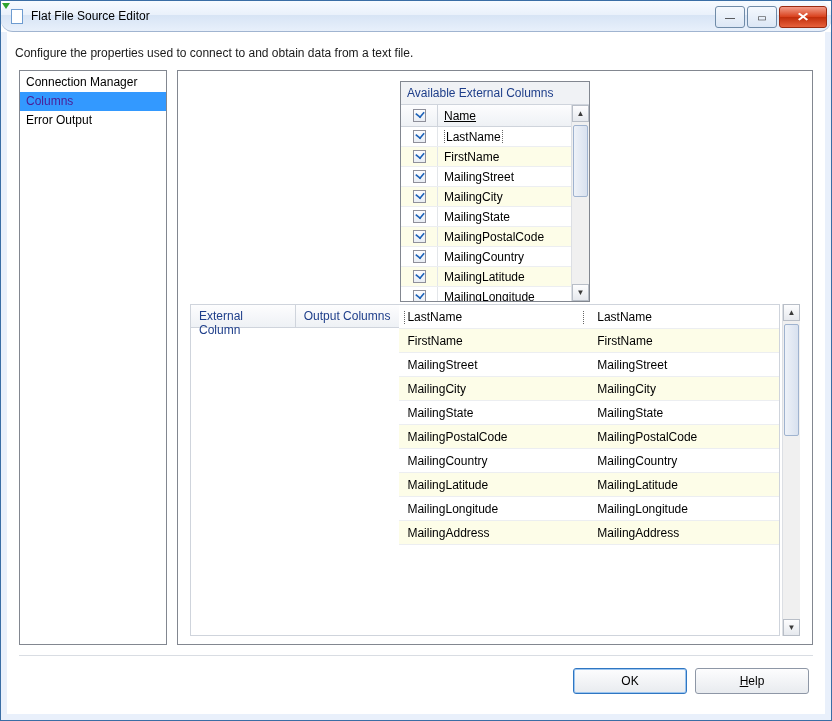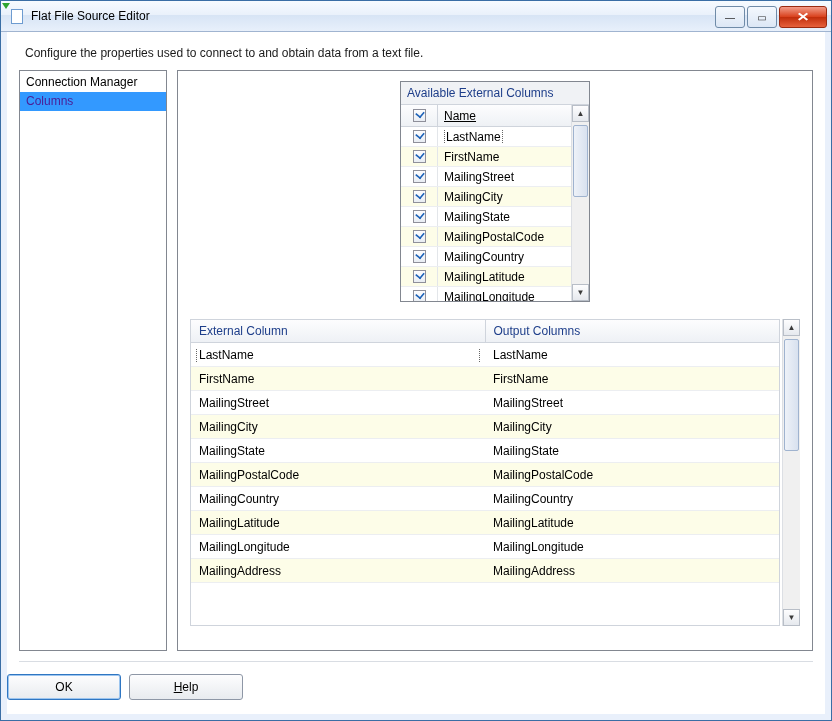--- a/index.html
+++ b/index.html
@@ -1,64 +1,64 @@
 <!DOCTYPE html>
 <html><head>
 <meta charset="utf-8">
 <style>
 html,body{margin:0;padding:0;font-family:"Segoe UI",Tahoma,sans-serif;font-size:12px;color:#000;background:#fff;}
 .window{width:832px;height:721px;background:#fff;border:1px solid #3a6ea5;box-sizing:border-box;display:flex;flex-direction:column;position:relative;}
-.titlebar{height:30px;background:linear-gradient(to bottom,#f7fbff 0%,#eaf1fb 45%,#d7e4f5 46%,#e8f0fb 100%);display:flex;align-items:center;border-bottom:1px solid #a0b4d0;}
+.titlebar{height:30px;background:linear-gradient(to bottom,#f7fbff 0%,#eaf1fb 45%,#d7e4f5 46%,#e8f0fb 100%);display:flex;align-items:center;border-bottom:1px solid #a0b4d0;border-radius:12px;}
 .titlebar .icon{width:16px;height:16px;margin:0 6px 0 8px;display:inline-block;}
 .titlebar .title{flex:1;font-size:12px;color:#000;}
 .winbtns{display:flex;height:20px;margin-right:4px;gap:2px;}
 .winbtn{width:28px;height:20px;border:1px solid #6f8ba8;border-radius:3px;background:linear-gradient(to bottom,#f4f8fd,#dce7f5);display:flex;align-items:center;justify-content:center;font-family:Arial,sans-serif;font-size:10px;color:#2b2b2b;}
 .winbtn.close{width:46px;background:linear-gradient(to bottom,#f29d8a,#d9431f 48%,#c12e0c 52%,#e7613c);border-color:#9a2a10;color:#fff;font-weight:bold;font-size:12px;}
 .winbtn.close .x{transform:scaleX(1.3);}
 .body{flex:1;display:flex;flex-direction:column;padding:0;box-sizing:border-box;background:#fff;border-left:6px solid #e9f0fb;border-right:6px solid #e9f0fb;border-bottom:6px solid #e9f0fb;}
-.instr{padding:14px 18px 10px 18px;color:#1a1a1a;}
+.instr{padding:14px 18px 10px 8px;color:#1a1a1a;}
 .main{flex:1;display:flex;gap:10px;padding:0 12px 0 12px;}
 .sidebar{width:148px;border:1px solid #828790;box-sizing:border-box;background:#fff;padding:2px 0;}
 .sidebar .item{padding:2px 6px 3px 6px;cursor:default;}
 .sidebar .item.sel{background:#3399ff;color:#4c1d95;}
-.content{flex:1;border:1px solid #828790;box-sizing:border-box;padding:10px 12px 24px 12px;display:flex;flex-direction:column;gap:17px;overflow:hidden;}
+.content{flex:1;border:1px solid #828790;box-sizing:border-box;padding:10px 12px 8px 12px;display:flex;flex-direction:column;gap:2px;overflow:hidden;}
 .avail-wrap{align-self:center;width:188px;border:1px solid #828790;background:#fff;display:flex;flex-direction:column;}
 .avail-title{padding:4px 6px 4px 6px;color:#1e3e8a;background:#f0f2f5;border-bottom:1px solid #cfd4dc;}
 .avail-body{display:flex;height:196px;}
 .avail-list{flex:1;overflow:hidden;}
 .avail-row{display:flex;align-items:center;height:19px;border-bottom:1px solid #eceef1;}
 .avail-row.alt{background:#fdfde8;}
 .avail-row .cbcell{width:36px;display:flex;align-items:center;justify-content:center;border-right:1px solid #e3e6ea;height:100%;}
 .avail-row .txt{padding-left:6px;flex:1;white-space:nowrap;overflow:hidden;text-overflow:ellipsis;}
 .avail-row.focus .focuswrap{border:1px dotted #666;padding:0 1px;}
 .avail-header-row{display:flex;height:21px;align-items:center;background:linear-gradient(to bottom,#fdfdfe,#eef1f5);border-bottom:1px solid #cfd4dc;text-decoration:underline;}
 .avail-header-row .cbcell{width:36px;display:flex;align-items:center;justify-content:center;border-right:1px solid #cfd4dc;height:100%;}
 .avail-header-row .txt{padding-left:6px;flex:1;}
 .vscroll{width:17px;background:#f0f0f0;border-left:1px solid #dcdfe4;position:relative;}
 .vscroll .arr{height:17px;background:linear-gradient(to bottom,#fdfdfe,#e6e9ee);border:1px solid #b8bec7;box-sizing:border-box;display:flex;align-items:center;justify-content:center;font-size:8px;color:#3a3a3a;}
 .vscroll .arr.down{position:absolute;bottom:0;left:0;right:0;}
 .vscroll .thumb{position:absolute;left:1px;right:1px;background:linear-gradient(to right,#eef2f8,#d8e1ef);border:1px solid #9fb3cf;border-radius:2px;}
 .cb{width:13px;height:13px;border:1px solid #8e8f9a;background:linear-gradient(to bottom,#fdfdfe,#e9edf3);box-sizing:border-box;position:relative;}
 .cb.checked::after{content:"";position:absolute;left:2px;top:-1px;width:8px;height:9px;border-right:2px solid #1d62b8;border-bottom:2px solid #1d62b8;transform:rotate(40deg) scale(0.8);box-sizing:border-box;}
 .grid-wrap{flex:1;display:flex;min-height:0;}
-.grid{flex:1;border:1px solid #cfd4dc;display:flex;flex-direction:column;overflow:hidden;background:#fff;}
+.grid{flex:1;border:1px solid #cfd4dc;display:flex;flex-direction:row;overflow:hidden;background:#fff;}
 .grid-head{display:flex;height:22px;background:linear-gradient(to bottom,#fdfdfe,#eef1f5);border-bottom:1px solid #cfd4dc;}
 .grid-head .col{flex:1;padding:4px 8px;color:#1e3e8a;border-right:1px solid #cfd4dc;}
 .grid-head .col:last-child{border-right:none;}
 .grid-body{flex:1;overflow:hidden;}
 .grow{display:flex;height:23px;align-items:center;border-bottom:1px solid #eceef1;}
 .grow.alt{background:#fdfde8;}
 .grow .gc{flex:1;padding:0 8px;white-space:nowrap;overflow:hidden;}
 .grow.focus .gc:first-child .focuswrap{border:1px dotted #666;display:block;padding:1px 2px;margin:-2px -3px;}
 .grid-scroll{width:17px;background:#f0f0f0;border-left:1px solid #dcdfe4;position:relative;margin-left:2px;}
 .grid-scroll .arr{height:17px;background:linear-gradient(to bottom,#fdfdfe,#e6e9ee);border:1px solid #b8bec7;box-sizing:border-box;display:flex;align-items:center;justify-content:center;font-size:8px;color:#3a3a3a;}
 .grid-scroll .arr.down{position:absolute;bottom:0;left:0;right:0;}
 .grid-scroll .thumb{position:absolute;left:1px;right:1px;background:linear-gradient(to right,#eef2f8,#d8e1ef);border:1px solid #9fb3cf;border-radius:2px;}
 .sep{height:1px;background:#d9dde3;margin:10px 12px 0 12px;}
-.btnrow{display:flex;gap:8px;padding:12px 16px 14px 0;}
+.btnrow{display:flex;justify-content:flex-end;gap:8px;padding:12px 16px 20px 0;}
 .btn{min-width:84px;height:24px;border:1px solid #8e97a6;border-radius:3px;background:linear-gradient(to bottom,#fdfdfe,#e8ebef);display:flex;align-items:center;justify-content:center;padding:0 14px;cursor:default;}
 .btn.def{border:1px solid #2f76c2;box-shadow:0 0 0 1px #9cc5ef inset;}
 .btn .u{text-decoration:underline;}
 .doc-icon{width:16px;height:16px;position:relative;}
 .doc-icon .page{position:absolute;left:2px;top:1px;width:10px;height:13px;background:#fff;border:1px solid #6d9bd0;}
 .doc-icon .arrow{position:absolute;right:-1px;bottom:-1px;width:0;height:0;border-left:4px solid transparent;border-right:4px solid transparent;border-top:6px solid #2fa52f;transform:rotate(0deg);}
 </style>
 </head>
 <body>
 
@@ -80,20 +80,21 @@
 
   <div class="body">
 
     <div class="instr">Configure the properties used to connect to and obtain data from a text file.</div>
 
     <div class="main">
 
       <div class="sidebar">
         <div class="item">Connection Manager</div>
         <div class="item sel">Columns</div>
+        <div class="item">Error Output</div>
       </div>
 
       <div class="content">
 
         <div class="avail-wrap">
           <div class="avail-title">Available External Columns</div>
           <div class="avail-body">
             <div class="avail-list">
               <div class="avail-header-row">
                 <div class="cbcell">

